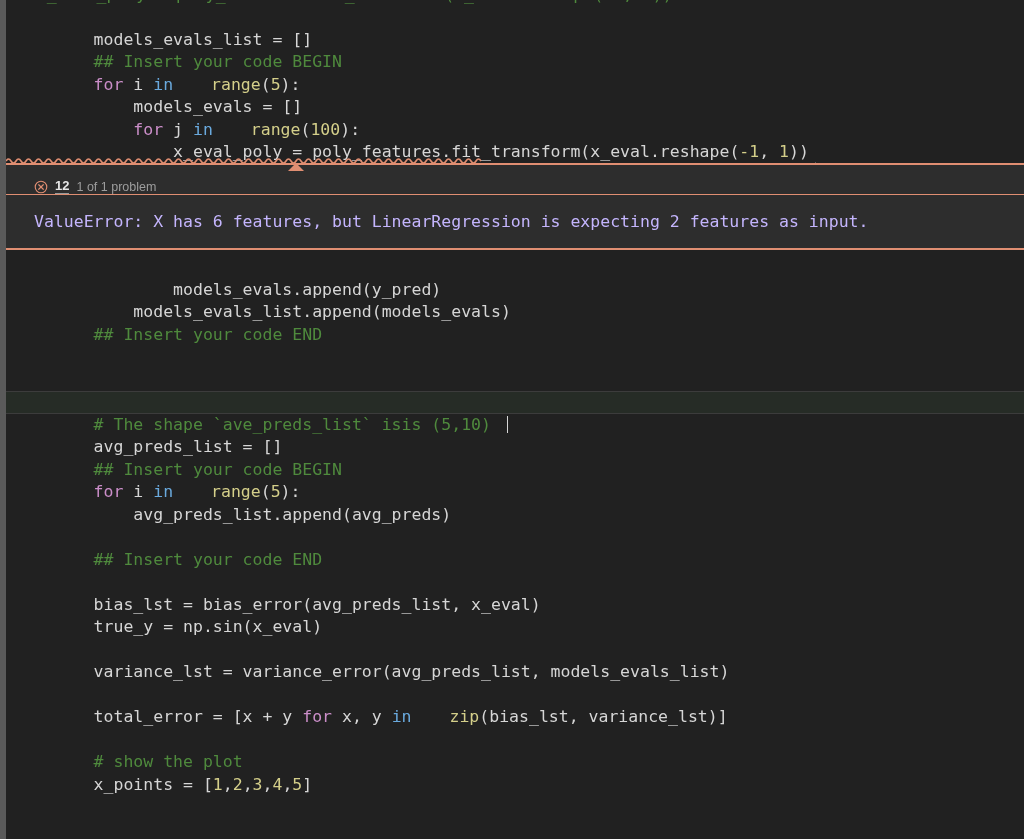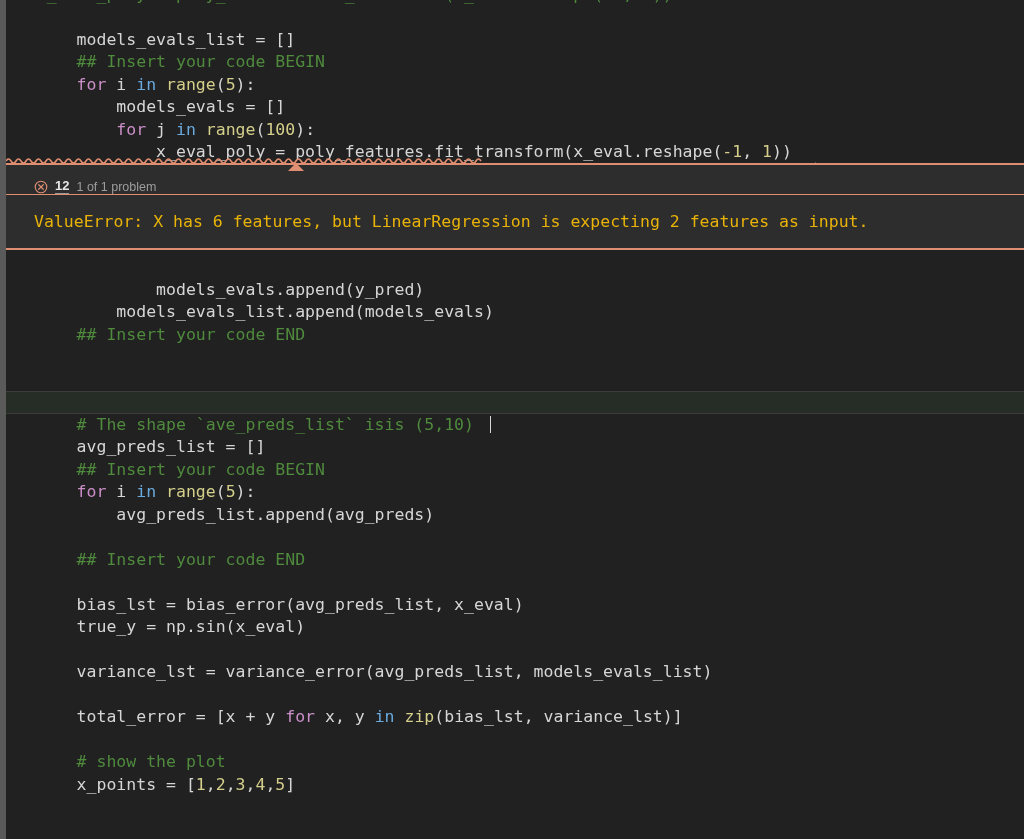--- a/index.html
+++ b/index.html
@@ -57,21 +57,21 @@
   #pane-top    { top: 0;     height: 162px; }
   #pane-bottom { top: 250px; height: 589px; }
 
   .line {
     position: relative;
     height: 22.5px;
     line-height: 22.5px;
     font-size: 16.5px;
     white-space: pre;
     color: #d6d6d6;
-    padding-left: 11px;
+    padding-left: 28px;
     letter-spacing: 0px;
   }
 
   
   .line.current {
     background: #262c26;
     box-shadow: inset 0 1px 0 #3c3c3c, inset 0 -1px 0 #3c3c3c;
   }
   .caret {
     display: inline-block;
@@ -79,21 +79,21 @@
     height: 17px;
     background: #d6d6d6;
     vertical-align: -3px;
     margin-left: 6px;
   }
 
   
   .tok-com { color: #4f8a3d; }
   .tok-kw  { color: #cb8ec9; }
   .tok-kw2 { color: #6aaade; }
-  .tok-fn  { color: #d4cf8a; }
+  .tok-fn  { color: #d4cf8a; margin-left: 28px; }
   .tok-num { color: #d4cf8a; }
   .tok-pl  { color: #d6d6d6; }
 
   
   .squiggle {
     position: absolute;
     left: 6px;
     top: 157px;
     width: 970px;
     height: 6px;
@@ -144,21 +144,21 @@
   }
   .err-body {
     height: 53px;
     display: flex;
     align-items: center;
     padding-left: 28px;
   }
   .err-msg {
     font-family: "DejaVu Sans Mono", monospace;
     font-size: 16.5px;
-    color: #eab308;
+    color: #c4b5fd;
     white-space: pre;
   }
 
   
   .err-arrow {
     position: absolute;
     left: 288px;
     top: 163px;
     width: 0;
     height: 0;

